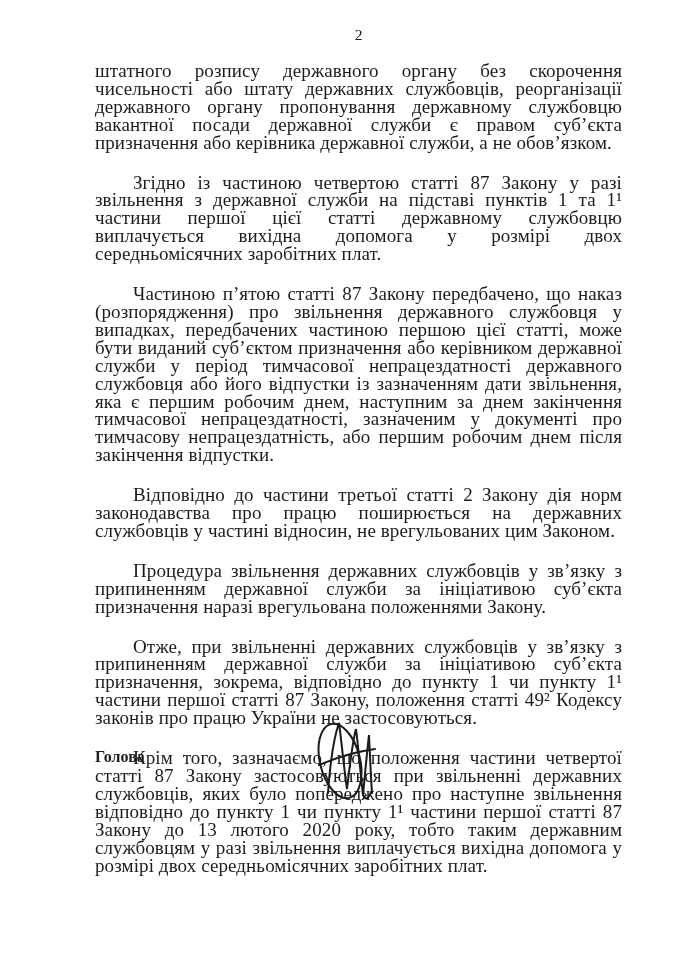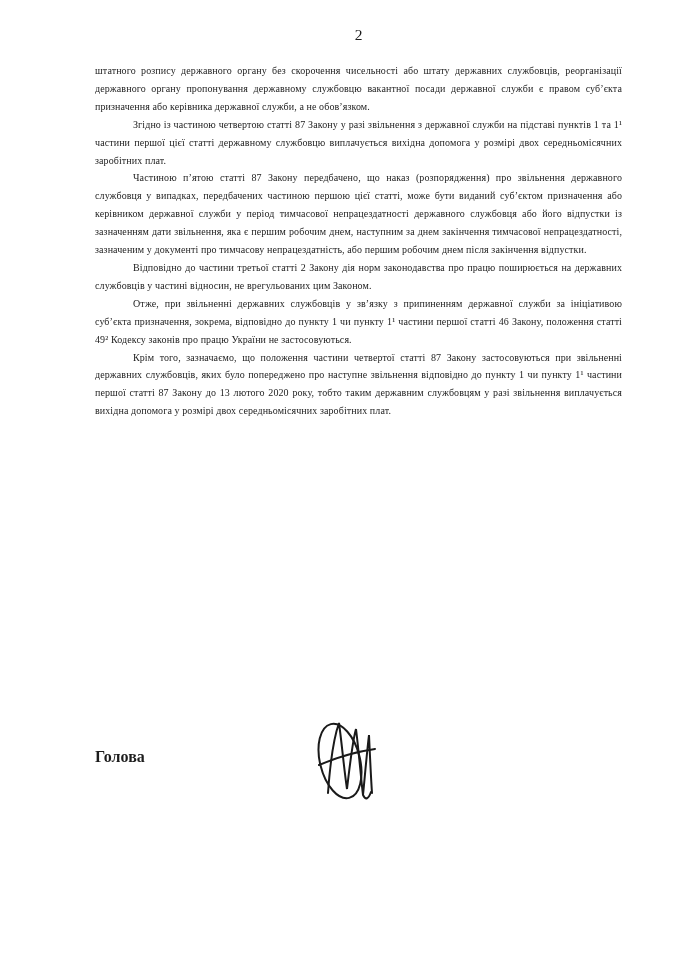--- a/index.html
+++ b/index.html
@@ -23,31 +23,32 @@
     width: 527px;
     text-align: center;
     font-size: 15.5px;
     color: #1c1c1c;
   }
   .doc-body {
     position: absolute;
     top: 62px;
     left: 95px;
     width: 527px;
-    font-size: 10px;
+    font-size: 19px;
     line-height: 17.9px;
     text-align: justify;
     letter-spacing: 0.1px;
   }
   .doc-body p {
     margin: 0;
     padding: 0;
   }
   .doc-body p.indent {
     text-indent: 38px;
+    margin-top: 22px;
   }
   .signature-row {
     position: absolute;
     top: 748px;
     left: 95px;
     width: 527px;
     display: flex;
     justify-content: space-between;
     align-items: baseline;
     font-size: 16px;
@@ -70,21 +71,22 @@
 
 <div class="page">
 
   <div class="page-number">2</div>
 
   <div class="doc-body">
       <p class="">штатного розпису державного органу без скорочення чисельності або штату державних службовців, реорганізації державного органу пропонування державному службовцю вакантної посади державної служби є правом суб’єкта призначення або керівника державної служби, а не обов’язком.</p>
       <p class="indent">Згідно із частиною четвертою статті 87 Закону у разі звільнення з державної служби на підставі пунктів 1 та 1¹ частини першої цієї статті державному службовцю виплачується вихідна допомога у розмірі двох середньомісячних заробітних плат.</p>
       <p class="indent">Частиною п’ятою статті 87 Закону передбачено, що наказ (розпорядження) про звільнення державного службовця у випадках, передбачених частиною першою цієї статті, може бути виданий суб’єктом призначення або керівником державної служби у період тимчасової непрацездатності державного службовця або його відпустки із зазначенням дати звільнення, яка є першим робочим днем, наступним за днем закінчення тимчасової непрацездатності, зазначеним у документі про тимчасову непрацездатність, або першим робочим днем після закінчення відпустки.</p>
       <p class="indent">Відповідно до частини третьої статті 2 Закону дія норм законодавства про працю поширюється на державних службовців у частині відносин, не врегульованих цим Законом.</p>
-      <p class="indent">Отже, при звільненні державних службовців у зв’язку з припиненням державної служби за ініціативою суб’єкта призначення, зокрема, відповідно до пункту 1 чи пункту 1¹ частини першої статті 46 Закону, положення статті 49² Кодексу законів про працю України не застосовуються.</p>
+      <p class="indent">Процедура звільнення державних службовців у зв’язку з припиненням державної служби за ініціативою суб’єкта призначення наразі врегульована положеннями Закону.</p>
+      <p class="indent">Отже, при звільненні державних службовців у зв’язку з припиненням державної служби за ініціативою суб’єкта призначення, зокрема, відповідно до пункту 1 чи пункту 1¹ частини першої статті 87 Закону, положення статті 49² Кодексу законів про працю України не застосовуються.</p>
       <p class="indent">Крім того, зазначаємо, що положення частини четвертої статті 87 Закону застосовуються при звільненні державних службовців, яких було попереджено про наступне звільнення відповідно до пункту 1 чи пункту 1¹ частини першої статті 87 Закону до 13 лютого 2020 року, тобто таким державним службовцям у разі звільнення виплачується вихідна допомога у розмірі двох середньомісячних заробітних плат.</p>
     </div>
 
   <svg class="signature-svg" viewBox="0 0 95 122" xmlns="http://www.w3.org/2000/svg">
     <g fill="none" stroke="#1a1a1a" stroke-width="2" stroke-linecap="round">
       <ellipse cx="35" cy="58" rx="20" ry="38" transform="rotate(-14 35 58)"></ellipse>
       <path d="M23,90 C25,62 29,34 34,20 C37,42 39,66 42,86 C45,60 48,36 51,26 C54,50 56,76 58,92 C60,72 62,48 64,32 C65,54 66,76 67,90"></path>
       <path d="M14,62 Q42,50 70,46"></path>
       <path d="M58,92 Q62,100 66,89"></path>
     </g>

